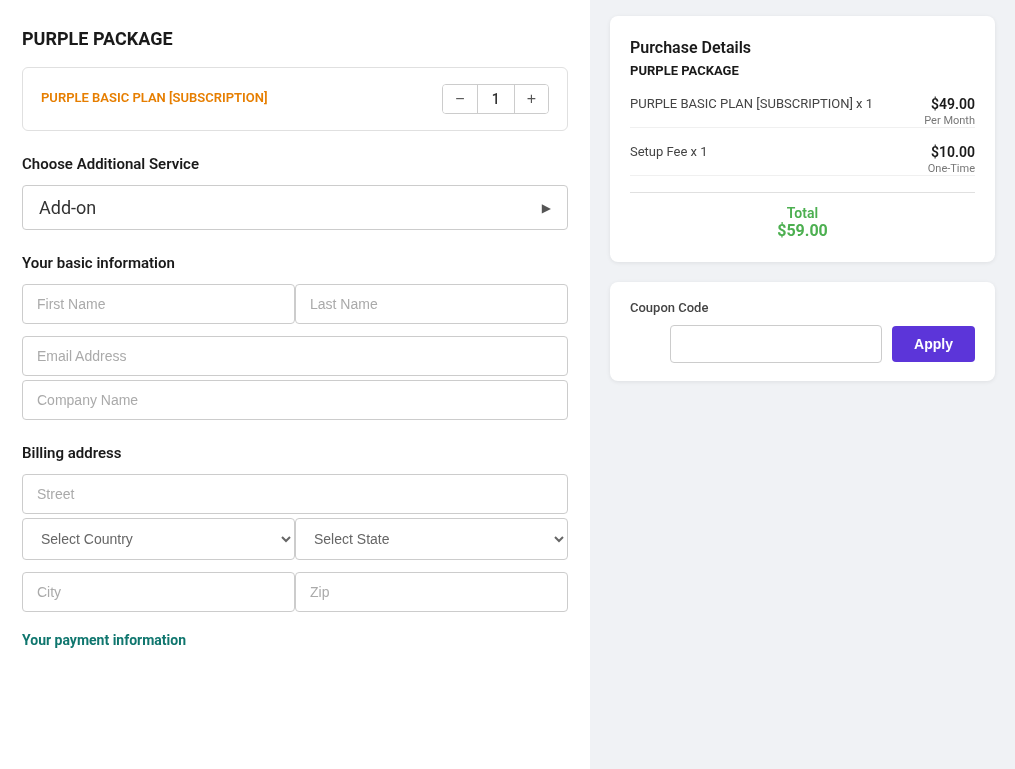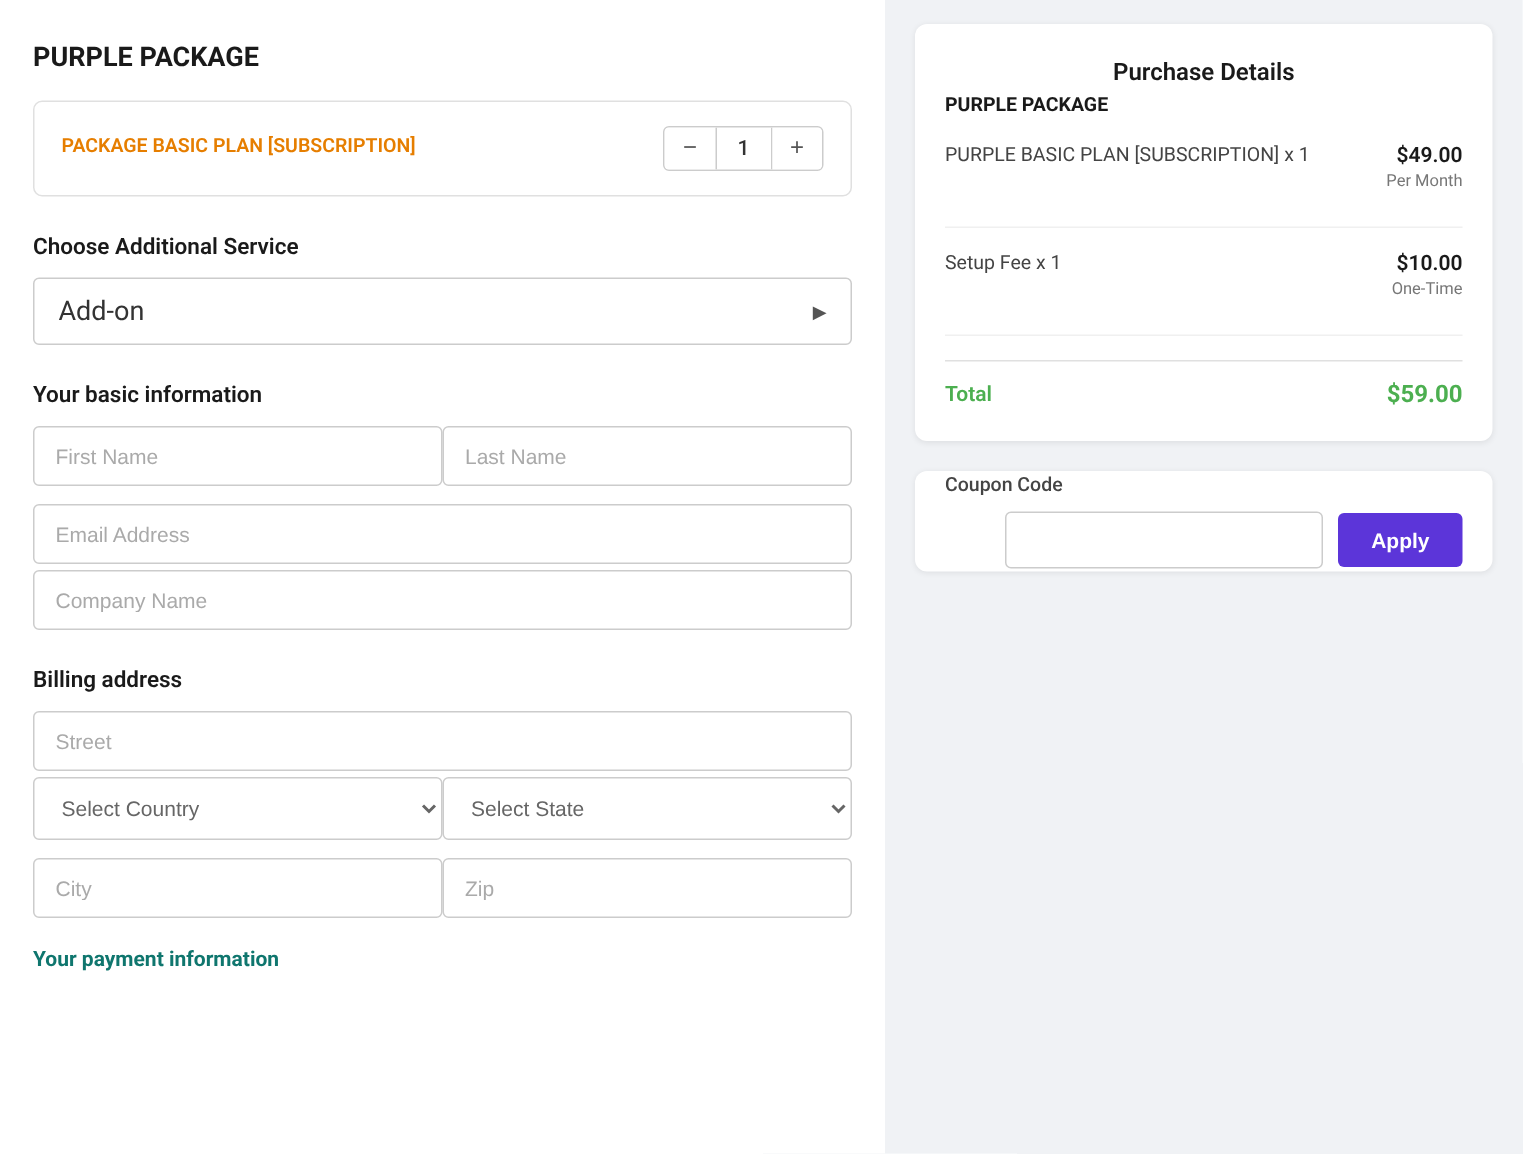--- a/index.html
+++ b/index.html
@@ -139,56 +139,56 @@
       border-radius: 8px;
       padding: 22px 20px;
       margin-bottom: 20px;
       box-shadow: 0 1px 4px rgba(0,0,0,0.08);
     }
     .purchase-card .card-title {
       font-size: 16px;
       font-weight: 600;
       color: #1a1a1a;
       margin-bottom: 6px;
-      text-align: center;
     }
     .purchase-card .pkg-label {
       font-size: 13px;
       font-weight: 700;
       color: #1a1a1a;
       margin-bottom: 18px;
     }
     .purchase-line {
       display: flex;
       justify-content: space-between;
       align-items: flex-start;
       margin-bottom: 16px;
-      padding-bottom: 24px;
+      padding-bottom: 0;
       border-bottom: 1px solid #f0f0f0;
     }
     .purchase-line:last-of-type { border-bottom: none; margin-bottom: 0; padding-bottom: 0; }
     .line-label { font-size: 13px; color: #444; }
     .line-price-block { text-align: right; }
     .line-price { font-size: 14px; font-weight: 600; color: #1a1a1a; }
     .line-sub { font-size: 11px; color: #777; margin-top: 2px; }
     .total-line {
       display: flex;
       justify-content: space-between;
       align-items: center;
       margin-top: 12px;
       padding-top: 12px;
       border-top: 1px solid #e0e0e0;
+      flex-direction: column;
     }
     .total-label { font-size: 14px; font-weight: 600; color: #4caf50; }
     .total-value { font-size: 16px; font-weight: 700; color: #4caf50; }
 
     .coupon-section {
       background: #fff;
       border-radius: 8px;
-      padding: 2px 20px;
+      padding: 18px 20px;
       box-shadow: 0 1px 4px rgba(0,0,0,0.08);
     }
     .coupon-label {
       font-size: 13px;
       color: #444;
       margin-bottom: 10px;
       font-weight: 500;
     }
     .coupon-row {
       display: flex;
@@ -223,21 +223,21 @@
     }
   </style>
 </head>
 <body>
 
 <div class="left-panel">
   <div class="page-title">PURPLE PACKAGE</div>
 
   <div class="package-box">
     <div class="package-box-left">
-      <div class="plan-name">PACKAGE BASIC PLAN [SUBSCRIPTION]</div>
+      <div class="plan-name">PURPLE BASIC PLAN [SUBSCRIPTION]</div>
     </div>
     <div class="quantity-control">
       <button>−</button>
       <div class="qty-value">1</div>
       <button>+</button>
     </div>
   </div>
 
   <div class="section-title">Choose Additional Service</div>
   <div class="addon-select">

